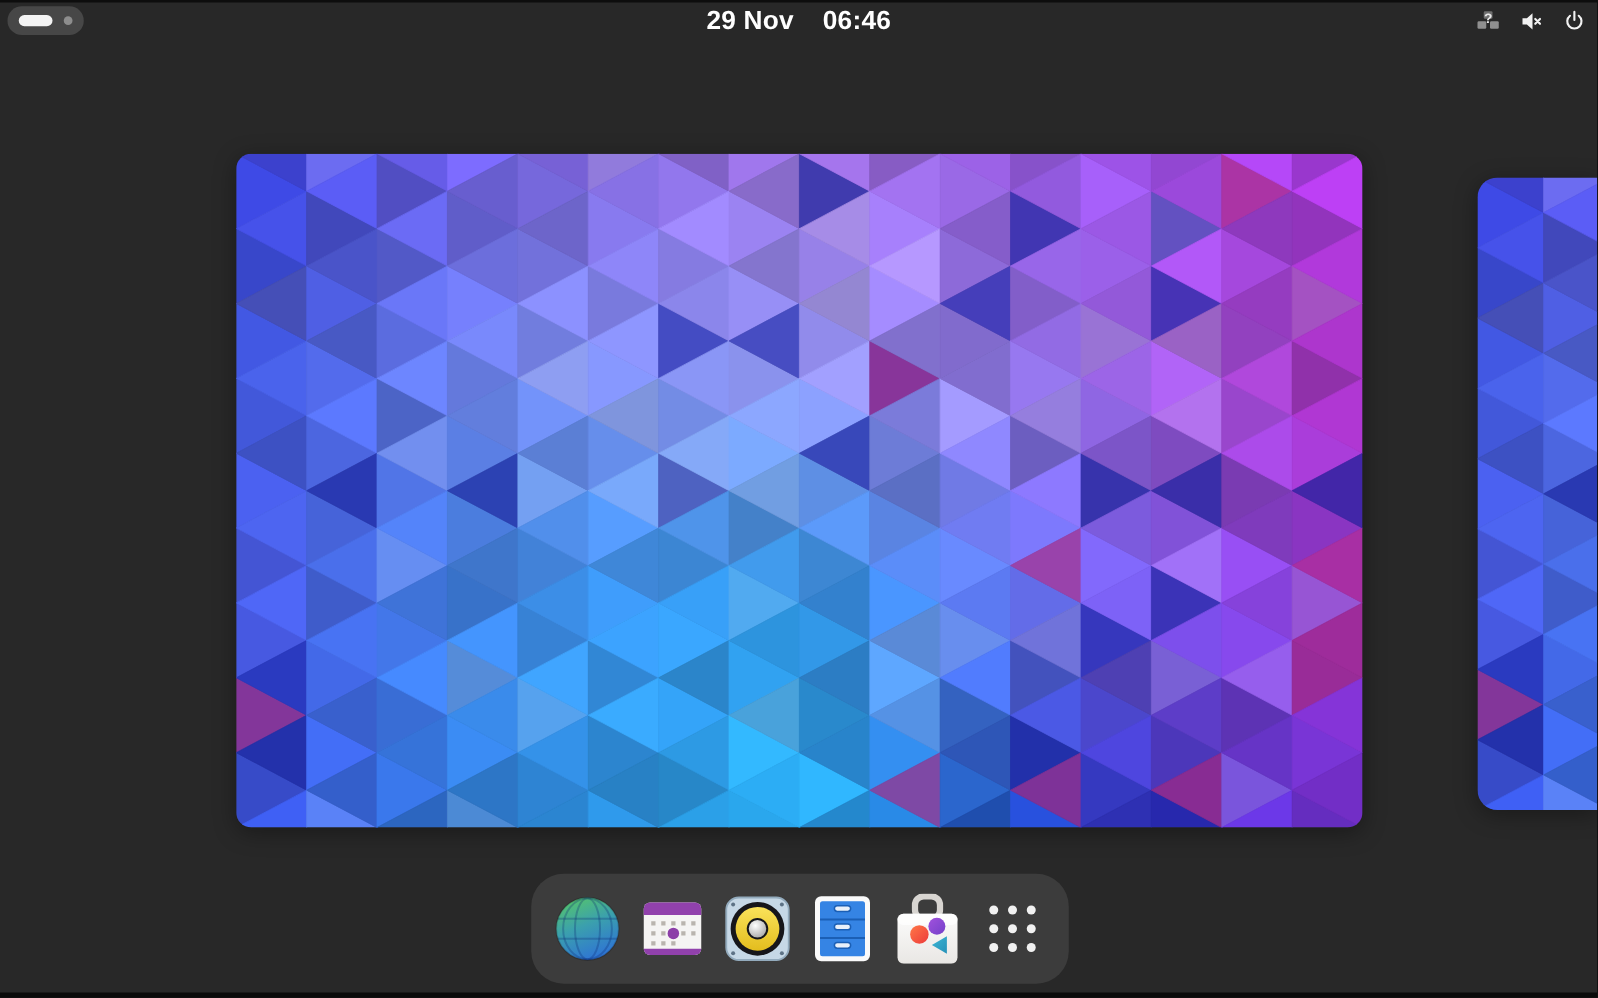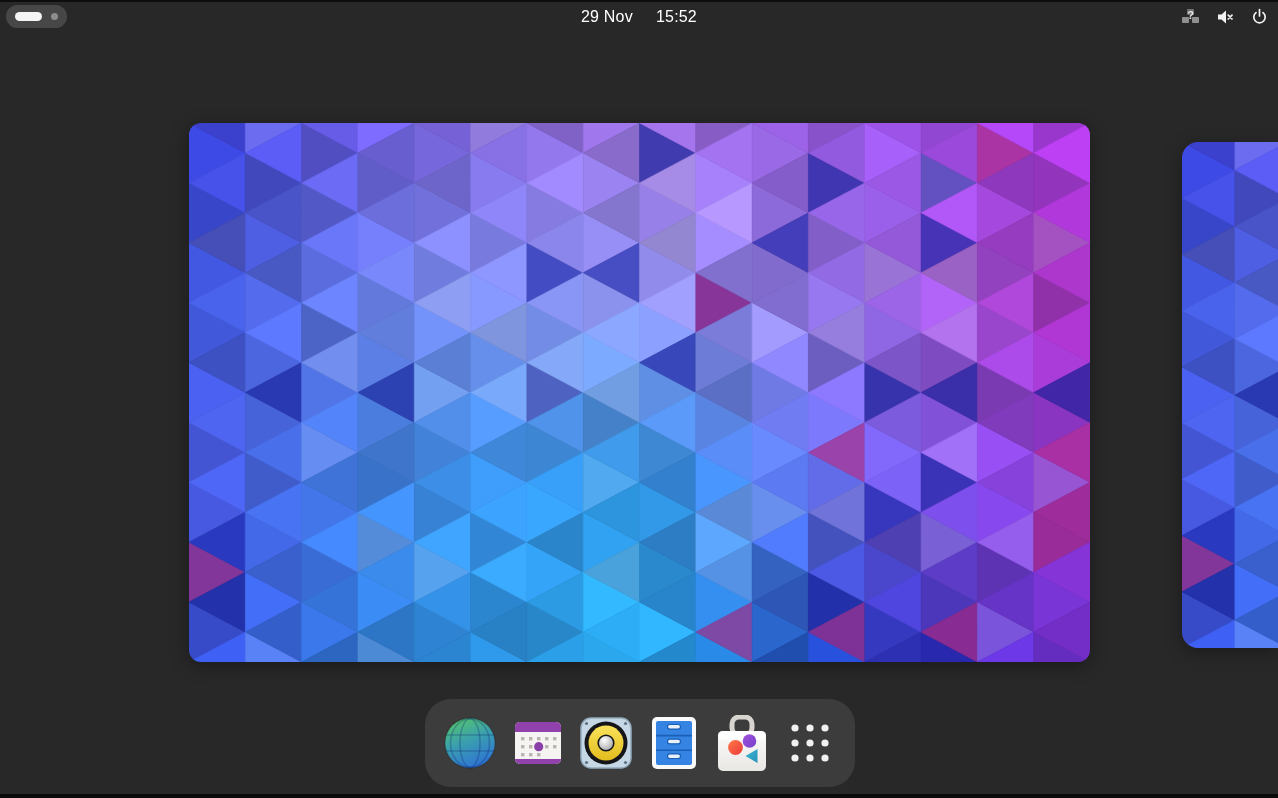--- a/index.html
+++ b/index.html
@@ -17,21 +17,21 @@
   .ws-pill{
     position:absolute;left:6px;top:3px;height:23px;min-width:59px;
     background:#474747;border-radius:12px;display:flex;align-items:center;
     padding:0 9px;cursor:pointer;
   }
   .ws-active{width:27px;height:9px;border-radius:4.5px;background:#f4f4f4;}
   .ws-dot{width:7px;height:7px;border-radius:50%;background:#8d8d8d;margin-left:9px;}
   .clock{
     position:absolute;left:50%;top:0;transform:translateX(-50%);
     height:29px;display:flex;align-items:center;gap:23px;
-    color:var(--clock,#ffffff);font-size:16px;font-weight:400;letter-spacing:.2px;
+    color:var(--clock,#ffffff);font-size:21px;font-weight:700;letter-spacing:.2px;
   }
   .status-area{
     position:absolute;right:10px;top:0;height:29px;
     display:flex;align-items:center;gap:17px;
   }
   .status-area svg{display:block;}
 
   
   .search-bar{
     position:absolute;left:50%;top:44px;transform:translateX(-50%);
@@ -77,21 +77,21 @@
 
   <div class="top-bar">
 
     <div class="ws-pill">
       <span class="ws-active"></span>
       <span class="ws-dot"></span>
     </div>
 
     <div class="clock">
       <span>29 Nov</span>
-      <span>15:52</span>
+      <span>06:46</span>
     </div>
 
     <div class="status-area">
 
       <svg width="19" height="17" viewBox="0 0 19 17">
         <rect x="6" y="1" width="7" height="6" rx="1" fill="#6f6f6f"></rect>
         <rect x="1" y="9" width="7" height="6" rx="1" fill="#8f8f8f"></rect>
         <rect x="11" y="9" width="7" height="6" rx="1" fill="#8f8f8f"></rect>
         <text x="9.5" y="10.5" text-anchor="middle" font-size="11" font-weight="bold" font-family="Liberation Sans, sans-serif" fill="#e9e9e9">?</text>
       </svg>

